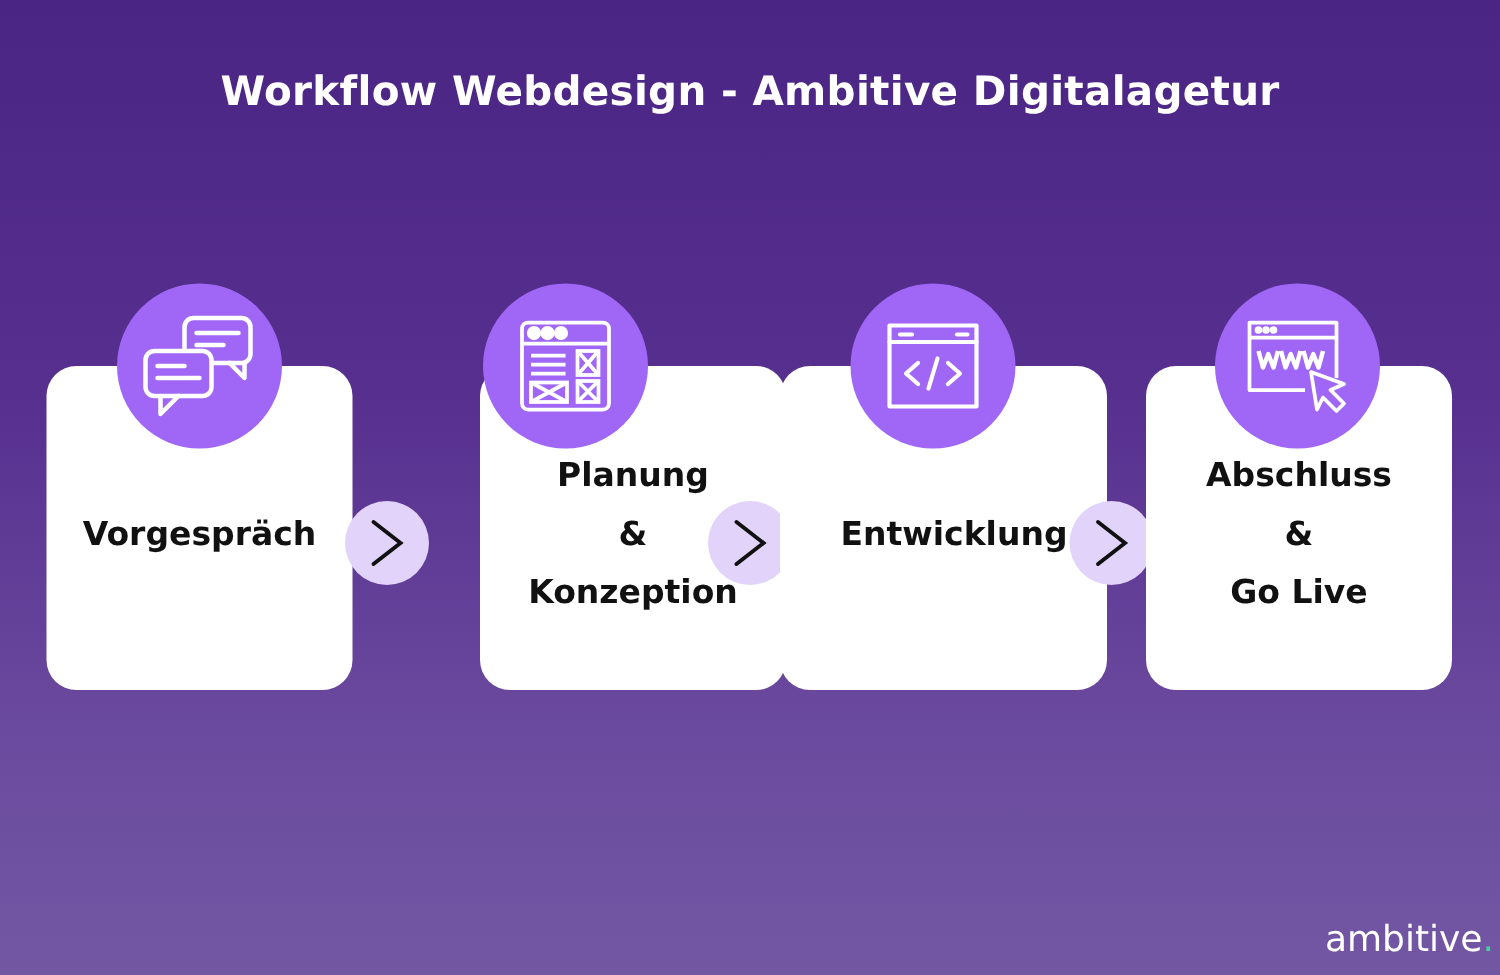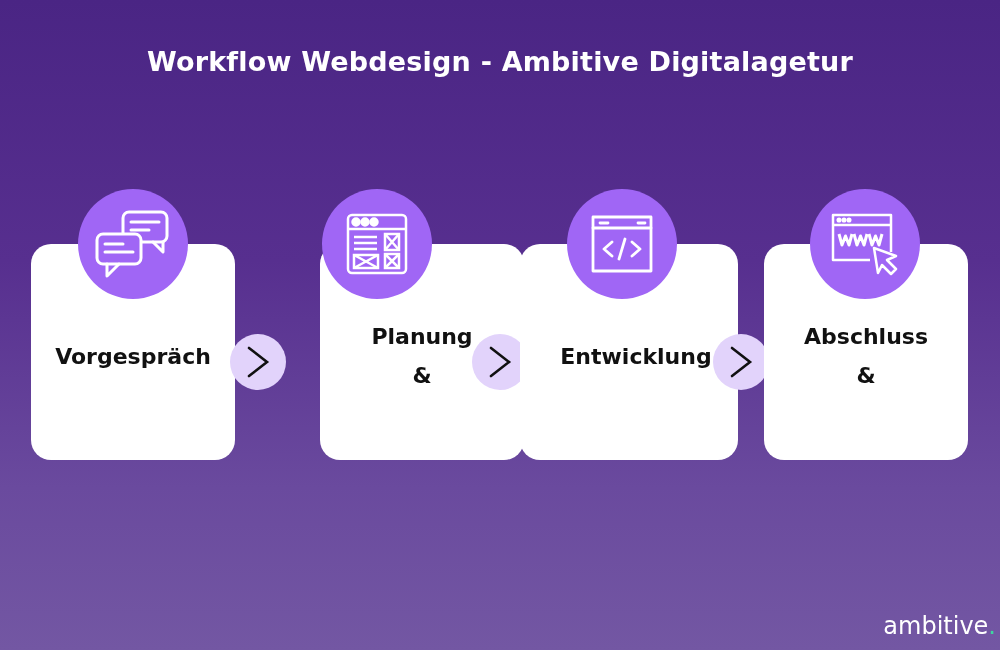--- a/index.html
+++ b/index.html
@@ -65,20 +65,21 @@
 <div class="arrow-circle" style="left:230px;">
   <svg width="26" height="34" viewBox="0 0 26 34">
     <path d="M4 3 L22 17 L4 31" fill="none" stroke="#111" stroke-width="2.6" stroke-linecap="round"></path>
   </svg>
 </div>
 
 <div class="card" style="left:276px;margin-left:44px;">
   <div class="card-label">
     <span>Planung</span>
     <span>&amp;</span>
+    <span>Konzeption</span>
   </div>
 </div>
 <div class="icon-circle" style="left:322px;">
   <svg width="64" height="64" viewBox="0 0 64 64" fill="none" stroke="#fff" stroke-width="2.5">
     <rect x="3" y="3" width="58" height="58" rx="4"></rect>
     <line x1="3" y1="17" x2="61" y2="17"></line>
     <circle cx="11" cy="10" r="3.5" fill="#fff"></circle>
     <circle cx="20" cy="10" r="3.5" fill="#fff"></circle>
     <circle cx="29" cy="10" r="3.5" fill="#fff"></circle>
     <line x1="9" y1="25" x2="32" y2="25"></line>
@@ -119,20 +120,21 @@
 <div class="arrow-circle" style="left:713px;">
   <svg width="26" height="34" viewBox="0 0 26 34">
     <path d="M4 3 L22 17 L4 31" fill="none" stroke="#111" stroke-width="2.6" stroke-linecap="round"></path>
   </svg>
 </div>
 
 <div class="card" style="left:764px;justify-content:center;">
   <div class="card-label">
     <span>Abschluss</span>
     <span>&amp;</span>
+    <span>Go Live</span>
   </div>
 </div>
 <div class="icon-circle" style="left:810px;">
   <svg width="70" height="64" viewBox="0 0 70 64" fill="none" stroke="#fff" stroke-width="2.5" stroke-linejoin="round">
     <path d="M40 48 L3 48 L3 3 L61 3 L61 40"></path>
     <line x1="3" y1="13" x2="61" y2="13"></line>
     <circle cx="9" cy="8" r="1.3" fill="#fff"></circle>
     <circle cx="14" cy="8" r="1.3" fill="#fff"></circle>
     <circle cx="19" cy="8" r="1.3" fill="#fff"></circle>
     <path d="M9 22 L12 33 L15.5 24 L19 33 L22 22" stroke-width="3"></path>

